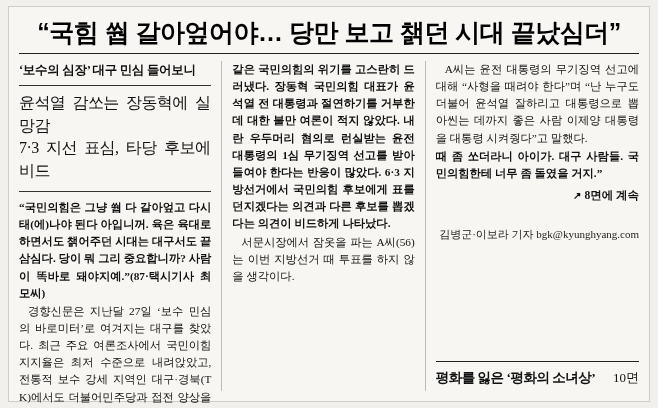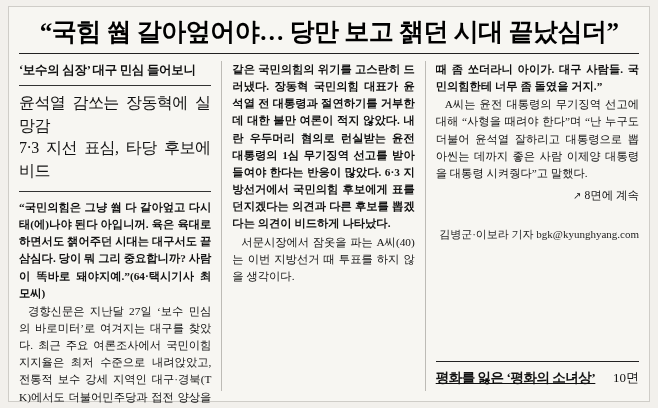--- a/index.html
+++ b/index.html
@@ -23,21 +23,21 @@
     top: 6px;
     width: 642px;
     height: 396px;
     background: #f7f6f2;
     border: 1px solid #cfcdc8;
     box-sizing: border-box;
     padding: 6px 10px 4px 10px;
   }
   .headline {
     text-align: center;
-    font-family: Liberation Serif, serif;
+    font-family: Liberation Sans, sans-serif;
     font-weight: bold;
     font-size: 25px;
     letter-spacing: -0.5px;
     line-height: 1.2;
     margin: 4px 0 6px 0;
     color: #000;
   }
   .rule-top {
     border: 0;
     border-top: 1.5px solid #222;
@@ -82,21 +82,21 @@
     margin: 7px 0 7px 0;
   }
   p.para {
     margin: 0 0 1px 0;
     text-indent: 9px;
   }
   p.para.noindent { text-indent: 0; font-weight: bold; }
 
   .jump {
     text-align: right;
-    font-weight: normal;
+    font-weight: bold;
     font-size: 11.5px;
     margin-top: 5px;
   }
   .jump .arrow { font-size: 10px; }
   .byline {
     text-align: right;
     font-size: 11px;
     margin-top: 21px;
     color: #222;
   }
@@ -108,21 +108,20 @@
     border-top: 1.6px solid #222;
     padding-top: 6px;
     display: flex;
     align-items: baseline;
     justify-content: space-between;
   }
   .teaser-title {
     font-weight: bold;
     font-size: 13.5px;
     letter-spacing: -0.5px;
-    text-decoration: underline;
   }
   .teaser-page {
     font-size: 13px;
     font-weight: normal;
   }
   .col3-body { height: 268px; overflow: hidden; }
 </style>
 </head>
 <body>
 
@@ -135,34 +134,34 @@
     <div class="cols">
 
       <div class="col col1">
         <div class="kicker">‘보수의 심장’ 대구 민심 들어보니</div>
         <hr class="kicker-rule">
         <div class="subhead">
           <div>윤석열 감쏘는 장동혁에 실망감</div>
           <div>7·3 지선 표심, 타당 후보에 비드</div>
         </div>
         <hr class="subhead-rule">
-        <p class="para noindent">“국민의힘은 그냥 쒑 다 갈아엎고 다시 태(에)나야 된다 아입니꺼. 육은 육대로 하면서도 챍어주던 시대는 대구서도 끝삼심다. 당이 뭐 그리 중요합니까? 사람이 똑바로 돼야지예.”(64·택시기사 최모씨)</p>
+        <p class="para noindent">“국민의힘은 그냥 쒑 다 갈아엎고 다시 태(에)나야 된다 아입니꺼. 육은 육대로 하면서도 챍어주던 시대는 대구서도 끝삼심다. 당이 뭐 그리 중요합니까? 사람이 똑바로 돼야지예.”(87·택시기사 최모씨)</p>
         <p class="para">경향신문은 지난달 27일 ‘보수 민심의 바로미터’로 여겨지는 대구를 찾았다. 최근 주요 여론조사에서 국민이힘 지지율은 최저 수준으로 내려앉았고, 전통적 보수 강세 지역인 대구·경북(TK)에서도 더불어민주당과 접전 양상을 보인다.</p>
 
       </div>
 
       <div class="col col2">
         <p class="para noindent">같은 국민의힘의 위기를 고스란히 드러냈다. 장동혁 국민의힘 대표가 윤석열 전 대통령과 절연하기를 거부한 데 대한 불만 여론이 적지 않았다. 내란 우두머리 혐의로 런실받는 윤전 대통령의 1심 무기징역 선고를 받아들여야 한다는 반응이 많았다. 6·3 지방선거에서 국민의힘 후보에게 표를 던지겠다는 의견과 다른 후보를 뽑겠다는 의견이 비드하게 나타났다.</p>
-        <p class="para">서문시장에서 잠옷을 파는 A씨(40)는 이번 지방선거 때 투표를 하지 않을 생각이다.</p>
+        <p class="para">서문시장에서 잠옷을 파는 A씨(56)는 이번 지방선거 때 투표를 하지 않을 생각이다.</p>
       </div>
 
       <div class="col col3">
         <div class="col3-body">
+          <p class="para">A씨는 윤전 대통령의 무기징역 선고에 대해 “사형을 때려야 한다”며 “난 누구도 더불어 윤석열 잘하리고 대통령으로 뽑아씬는 데까지 좋은 사람 이제양 대통령을 대통령 시켜줭다”고 말했다.</p>
           <p class="para noindent">때 좀 쏘더라니 아이가. 대구 사람들. 국민의힘한테 너무 좀 돌였을 거지.”</p>
-          <p class="para">A씨는 윤전 대통령의 무기징역 선고에 대해 “사형을 때려야 한다”며 “난 누구도 더불어 윤석열 잘하리고 대통령으로 뽑아씬는 데까지 좋은 사람 이제양 대통령을 대통령 시켜줭다”고 말했다.</p>
 
           <div class="jump">
             <span class="arrow">↗</span>
             <span>8면에 계속</span>
           </div>
           <div class="byline">김병군·이보라 기자 bgk@kyunghyang.com</div>
         </div>
 
         <div class="teaser">
           <span class="teaser-title">평화를 잃은 ‘평화의 소녀상’</span>

